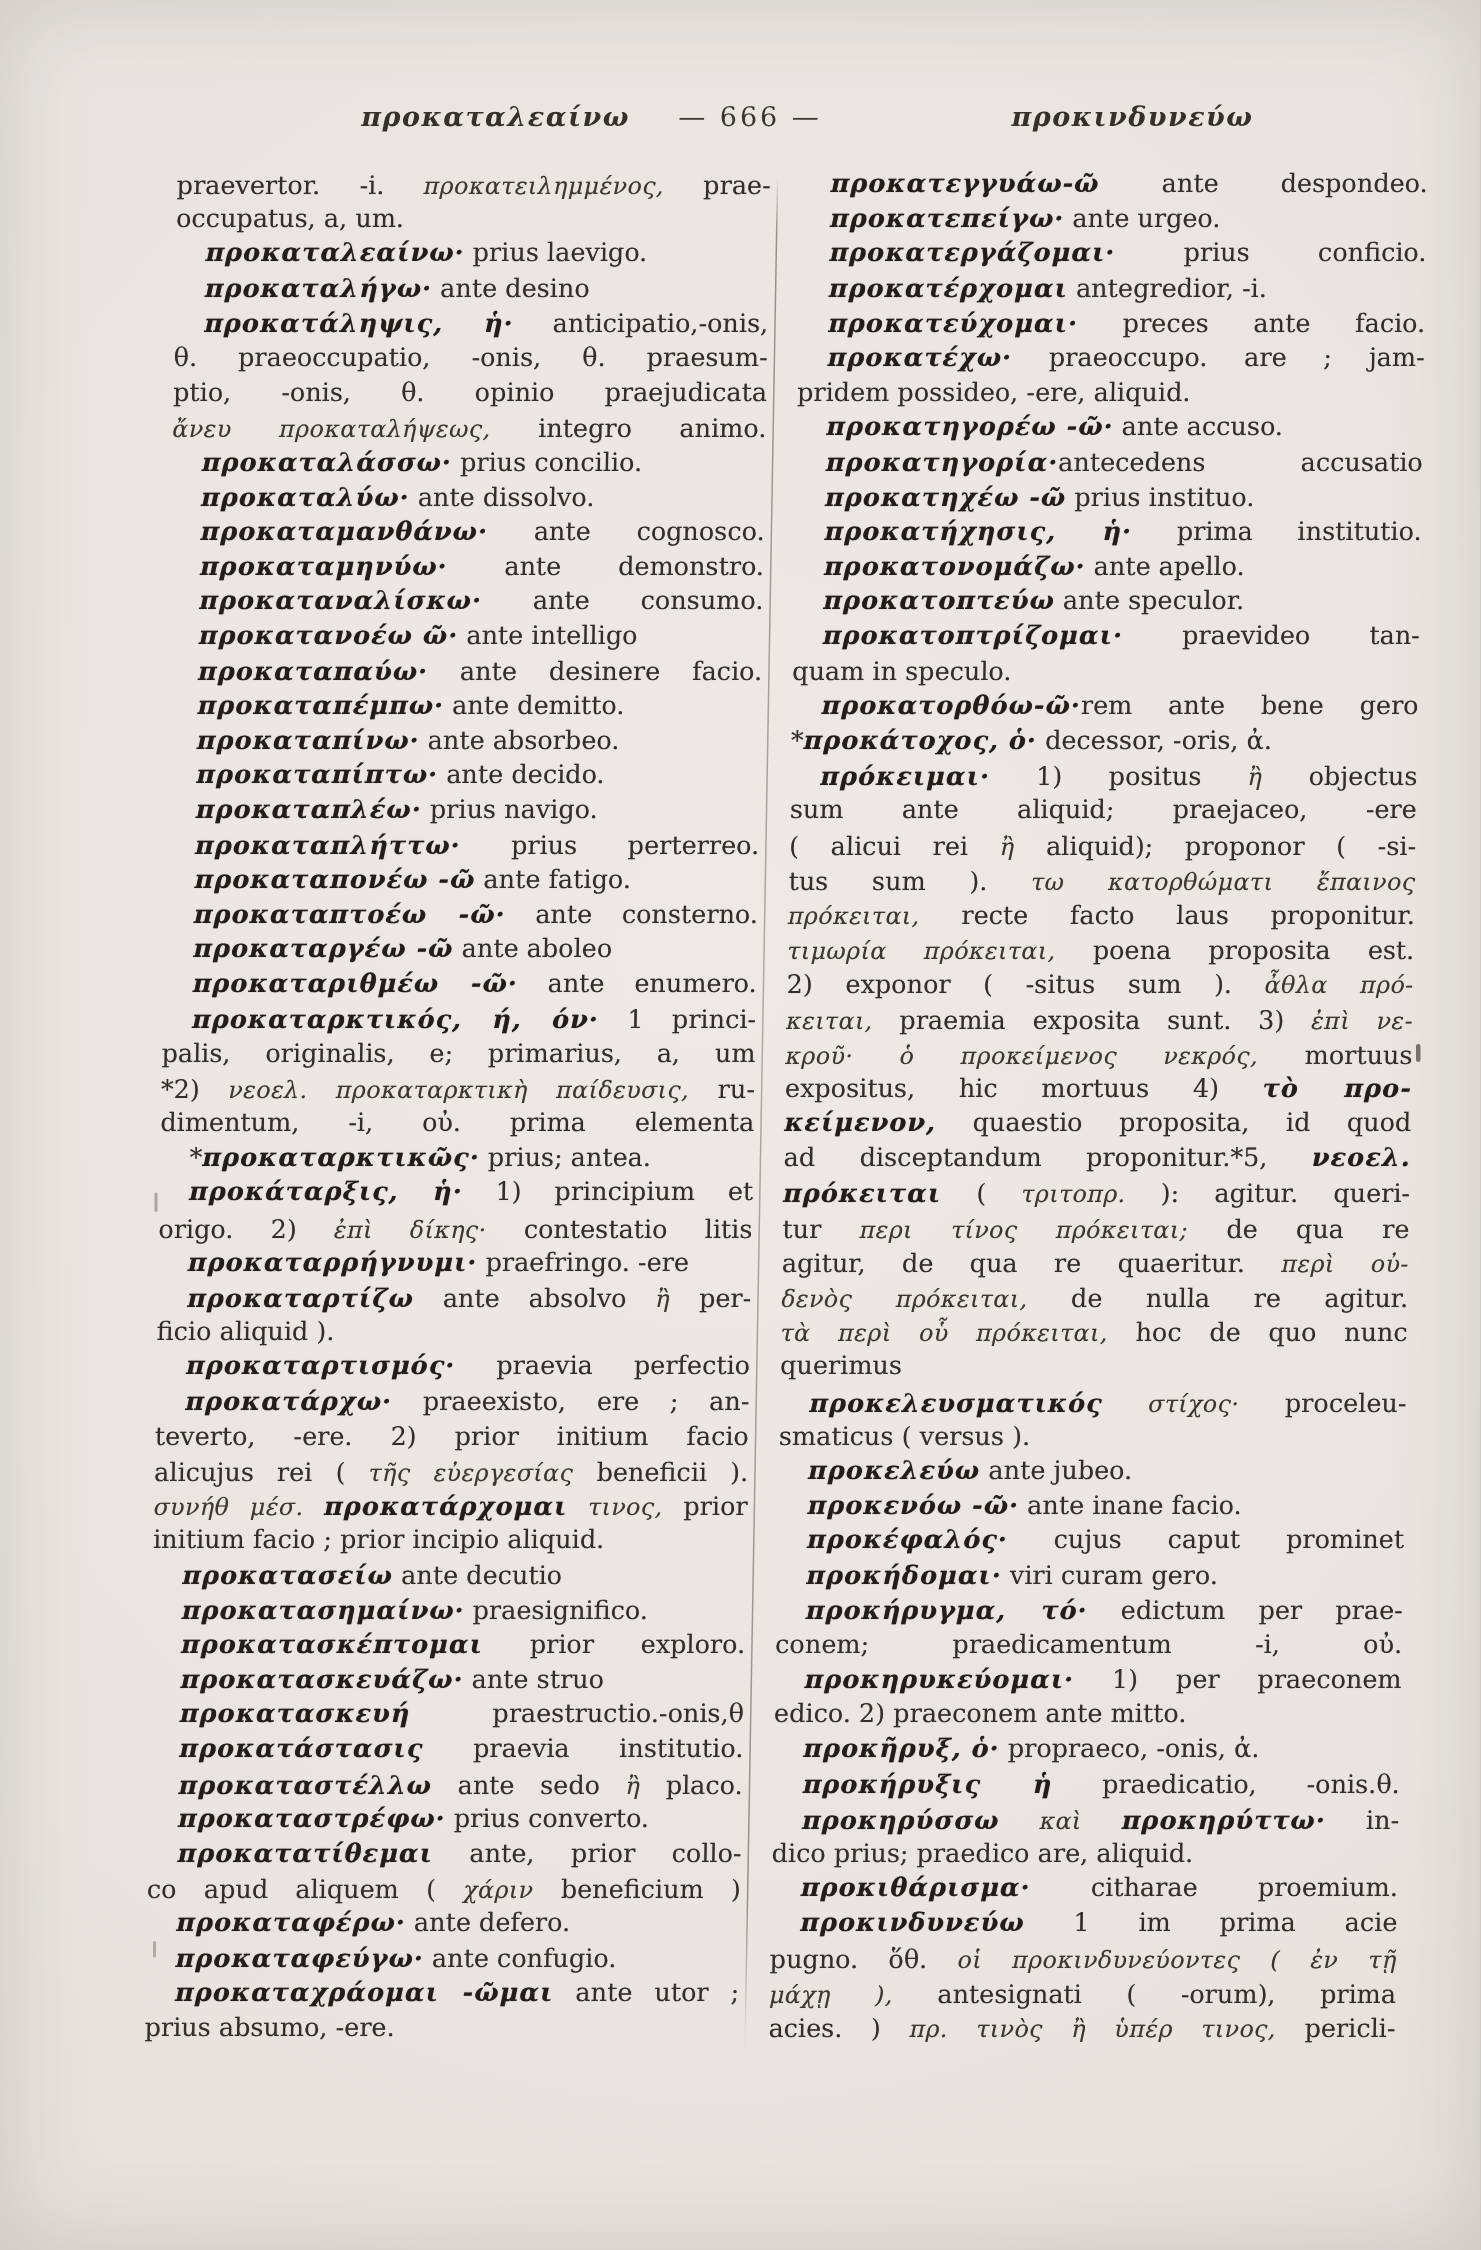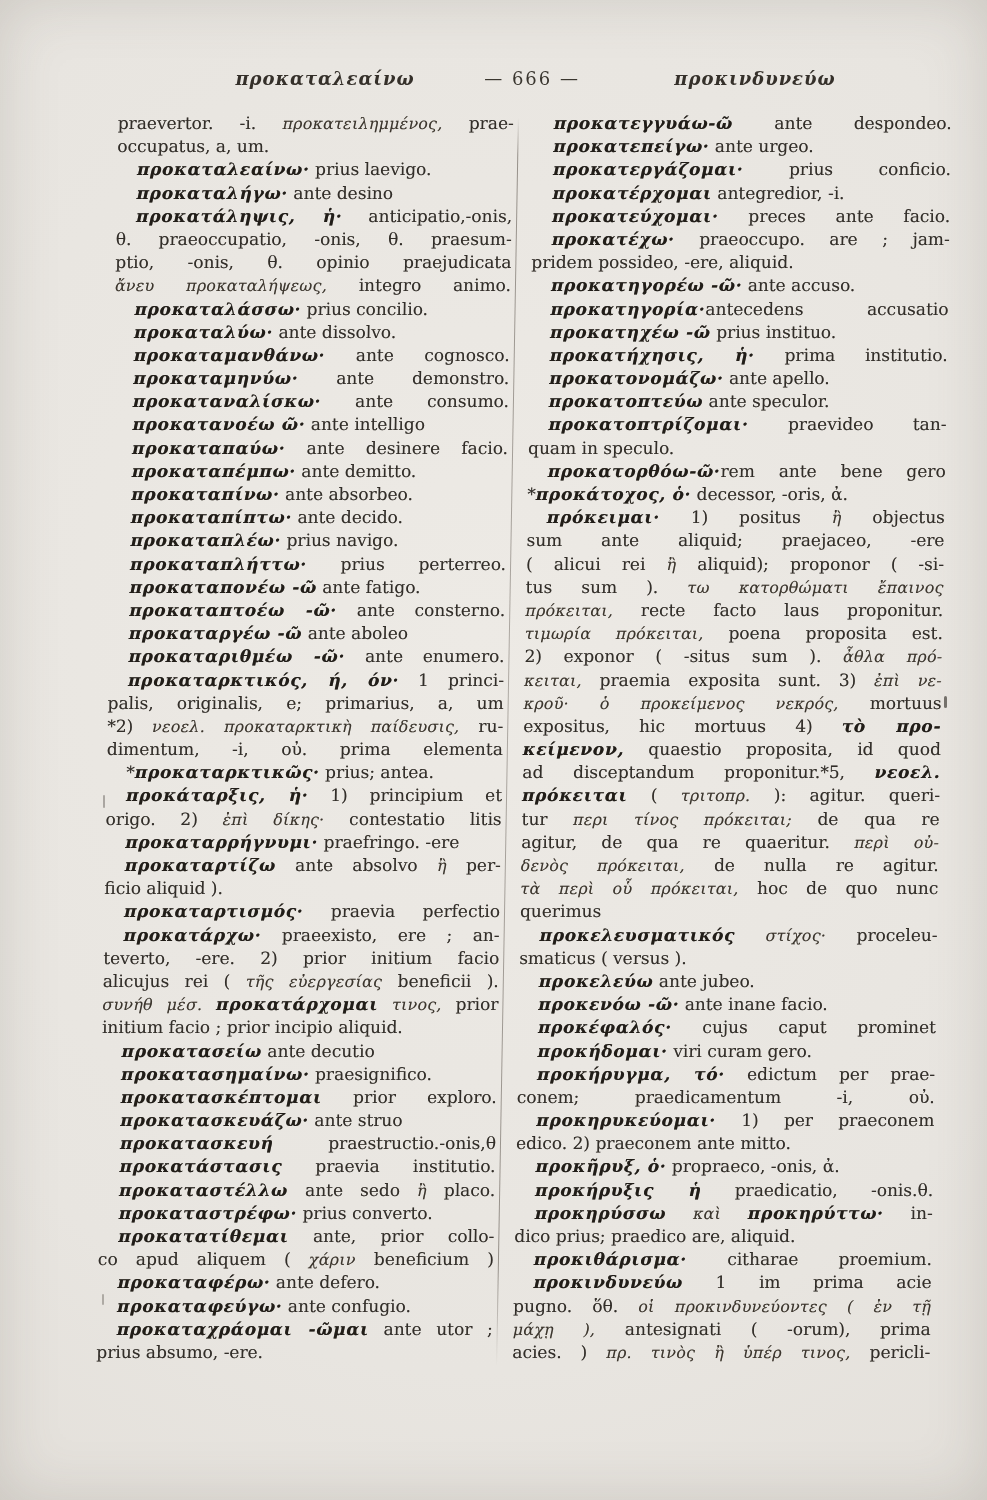--- a/index.html
+++ b/index.html
@@ -9,23 +9,23 @@
     margin:0 auto;
     background:
       radial-gradient(ellipse 120% 90% at 48% 42%, #edeae5 0%, #e8e5e0 55%, #e0dcd6 92%, #d8d4cd 100%);
     box-shadow:inset 0 0 60px rgba(90,84,74,.18);
     overflow:hidden;
     font-family:"DejaVu Serif","Liberation Serif",serif;
     color:#2e2a26;
   }
   .header{position:absolute;top:68px;left:0;width:100%;height:34px;}
   .hw{position:absolute;font-weight:700;font-style:italic;font-size:18px;letter-spacing:1px;color:#35302a;}
-  .hw-left{left:230px;width:190px;text-align:center;}
+  .hw-left{left:230px;width:190px;text-align:right;}
   .hw-right{left:660px;width:190px;text-align:center;}
-  .pageno{position:absolute;left:420px;width:160px;text-align:right;font-size:18px;letter-spacing:2px;color:#3a362f;}
+  .pageno{position:absolute;left:420px;width:160px;text-align:center;font-size:18px;letter-spacing:2px;color:#3a362f;}
   .text-block{
     position:absolute;left:118px;top:112px;width:834px;height:1266px;
     transform:skewX(-1deg);transform-origin:0 0;
   }
   .col{position:absolute;top:0;font-size:17px;line-height:23.2px;}
   .col-left{left:0;width:396px;}
   .col-right{left:416px;width:418px;}
   .divider{
     position:absolute;left:400px;top:6px;width:1px;height:1248px;
     background:linear-gradient(to bottom,

